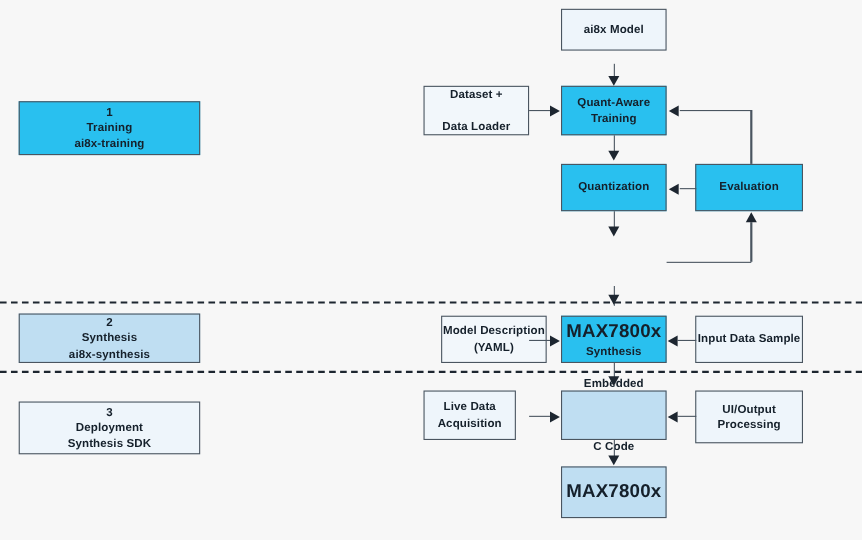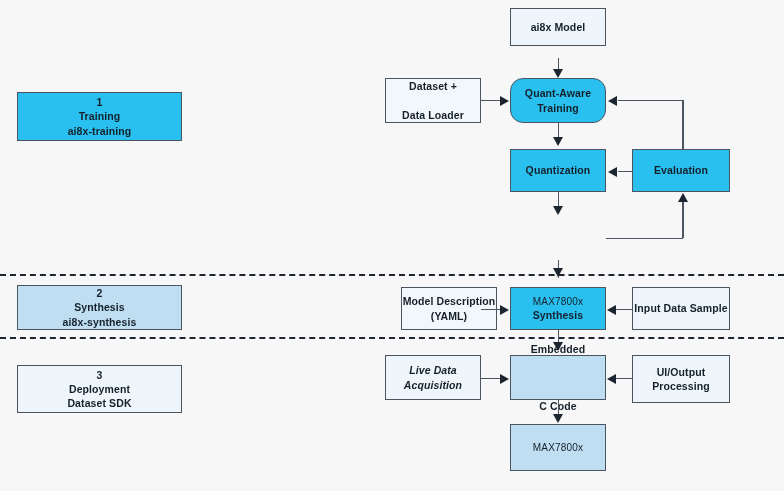--- a/index.html
+++ b/index.html
@@ -33,22 +33,22 @@
     line-height: 1.35;
     letter-spacing: 0.1px;
   }
   .fill-cyan   { background: #29c0ef; }
   .fill-mid    { background: #bfdef2; }
   .fill-pale   { background: #eef5fb; }
   .fill-white  { background: #f2f7fb; }
 
   .box .l2 { display: block; }
   .box .big {
-    font-size: 10px;
-    font-weight: normal;
+    font-size: 17px;
+    font-weight: bold;
     letter-spacing: 0.2px;
   }
   .box .sub {
     font-size: 10.5px;
     font-weight: bold;
   }
   .legend-num { font-size: 10.5px; font-weight: bold; }
 
   .ln {
     position: absolute;
@@ -104,36 +104,36 @@
 
   <div class="box fill-mid" style="left:17px; top:285px; width:165px; height:45px;">
     <span class="legend-num">2</span>
     <span class="l2">Synthesis</span>
     <span class="l2">ai8x-synthesis</span>
   </div>
 
   <div class="box fill-pale" style="left:17px; top:365px; width:165px; height:48px;">
     <span class="legend-num">3</span>
     <span class="l2">Deployment</span>
-    <span class="l2">Dataset SDK</span>
+    <span class="l2">Synthesis SDK</span>
   </div>
 
   <div class="divider" style="top:274px;"></div>
   <div class="divider" style="top:337px;"></div>
 
   <div class="box fill-pale" style="left:510px; top:8px; width:96px; height:38px;">
     <span>ai8x Model</span>
   </div>
 
   <div class="box fill-white" style="left:385px; top:78px; width:96px; height:45px;justify-content:space-between;">
     <span>Dataset +</span>
     <span class="l2">Data Loader</span>
   </div>
 
-  <div class="box fill-cyan" style="left:510px; top:78px; width:96px; height:45px;border-radius:13px;">
+  <div class="box fill-cyan" style="left:510px; top:78px; width:96px; height:45px;">
     <span>Quant-Aware</span>
     <span class="l2">Training</span>
   </div>
 
   <div class="box fill-cyan" style="left:510px; top:149px; width:96px; height:43px;">
     <span>Quantization</span>
   </div>
 
   <div class="box fill-cyan" style="left:632px; top:149px; width:98px; height:43px;">
     <span>Evaluation</span>
@@ -147,21 +147,21 @@
 
   <div class="box fill-cyan" style="left:510px; top:287px; width:96px; height:43px;">
     <span class="big">MAX7800x</span>
     <span class="l2 sub">Synthesis</span>
   </div>
 
   <div class="box fill-pale" style="left:632px; top:287px; width:98px; height:43px;">
     <span>Input Data Sample</span>
   </div>
 
-  <div class="box fill-pale" style="left:385px; top:355px; width:96px; height:45px;font-style:italic;">
+  <div class="box fill-pale" style="left:385px; top:355px; width:84px; height:45px;">
     <span>Live Data</span>
     <span class="l2">Acquisition</span>
   </div>
 
   <div class="box fill-mid" style="left:510px; top:355px; width:96px; height:45px;gap:42px;">
     <span>Embedded</span>
     <span class="l2">C Code</span>
   </div>
 
   <div class="box fill-pale" style="left:632px; top:355px; width:98px; height:48px;">

